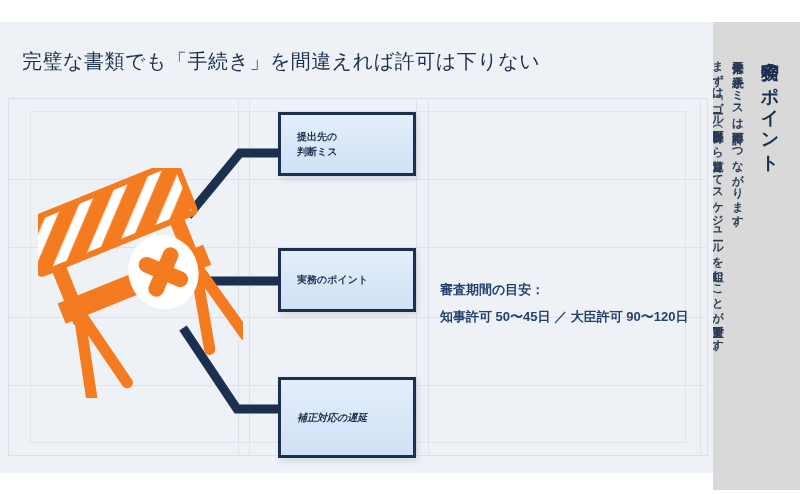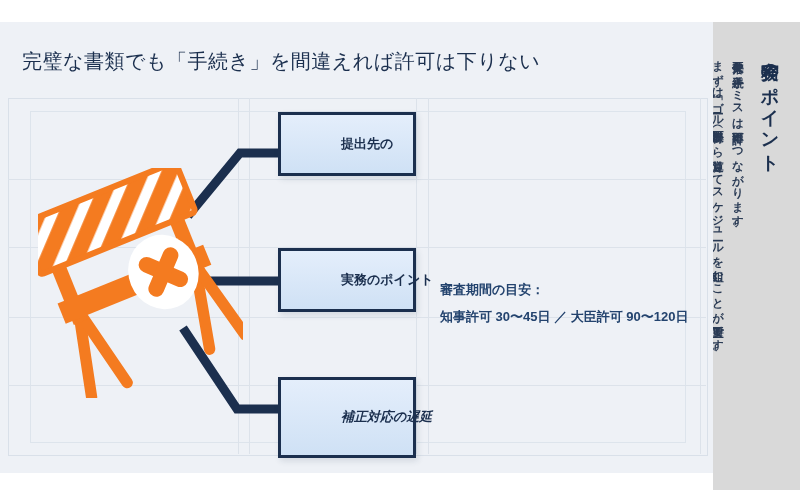--- a/index.html
+++ b/index.html
@@ -28,23 +28,22 @@
   
   .cause-box{
     position:absolute;left:278px;width:138px;height:64px;
     background:linear-gradient(180deg,#e4eefb 0%,#cfe1f5 100%);
     border:3px solid #1b2f4e;box-sizing:border-box;
     display:flex;flex-direction:column;justify-content:center;
     padding-left:16px;z-index:3;
     box-shadow:2px 3px 6px rgba(27,47,78,.12);
   }
   .cause-box span{
-    font-size:13px;font-weight:700;color:#1b2f4e;line-height:1.55;
+    font-size:10px;font-weight:700;color:#1b2f4e;line-height:1.55;
     white-space:nowrap;
-    margin-left:44px;
   }
   .box-1{top:112px;}
   .box-2{top:248px;}
   .box-3{top:377px;height:81px;font-style:italic;}
   
   .note{position:absolute;left:440px;top:253px;z-index:3;color:#23436e;}
   .note div{font-size:13px;font-weight:600;line-height:1.45;white-space:nowrap;margin-top:28px;}
   .note div + div{margin-top:8px;}
   
   .barricade{position:absolute;left:38px;top:168px;width:205px;height:230px;z-index:4;}
@@ -86,31 +85,32 @@
 </div>
 
 <svg class="connectors" viewBox="0 0 800 494">
   <path d="M 188 216 L 240 153 L 284 153" fill="none" stroke="#1b2f4e" stroke-width="9"></path>
   <path d="M 200 281 L 284 281" fill="none" stroke="#1b2f4e" stroke-width="9"></path>
   <path d="M 183 328 L 237 409 L 284 409" fill="none" stroke="#1b2f4e" stroke-width="9"></path>
 </svg>
 
 <div class="cause-box box-1">
   <span>提出先の</span>
+  <span>判断ミス</span>
 </div>
 <div class="cause-box box-2">
   <span>実務のポイント</span>
 </div>
 <div class="cause-box box-3">
   <span>補正対応の遅延</span>
 </div>
 
 <div class="note">
   <div>審査期間の目安：</div>
-  <div>知事許可 30〜45日 ／ 大臣許可 90〜120日</div>
+  <div>知事許可 50〜45日 ／ 大臣許可 90〜120日</div>
 </div>
 
 <div class="barricade">
   <svg width="205" height="230" viewBox="0 0 235 262">
     <defs>
       <pattern id="stripes" patternUnits="userSpaceOnUse" width="30" height="30" patternTransform="rotate(45)">
         <rect width="30" height="30" fill="#f47b20"></rect>
         <rect x="16" width="12" height="30" fill="#ffffff"></rect>
       </pattern>
       <clipPath id="railclip">

